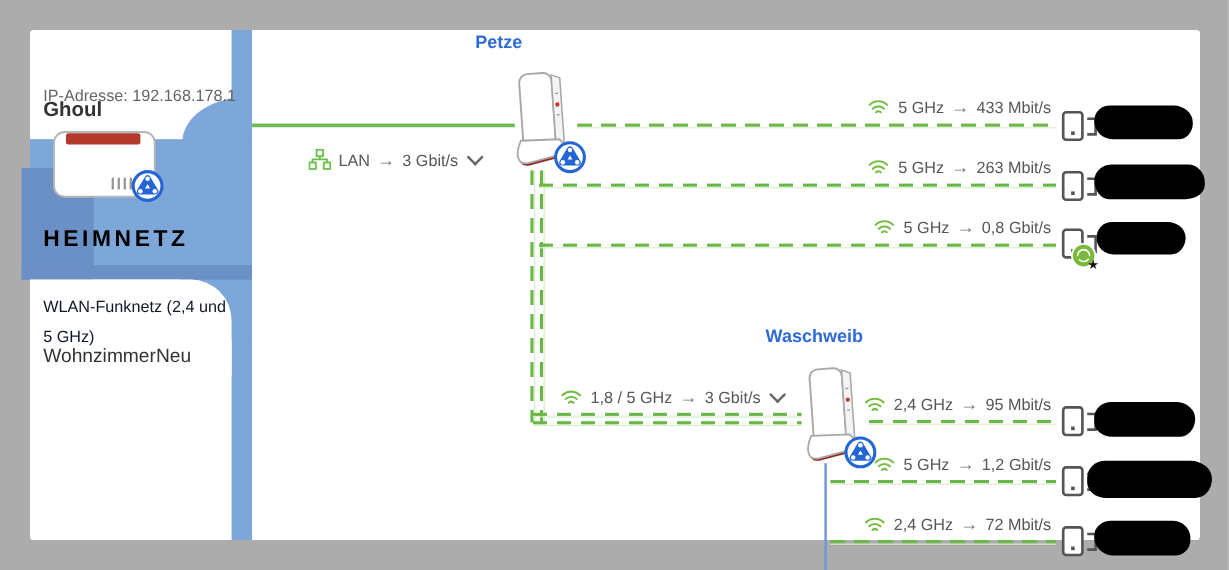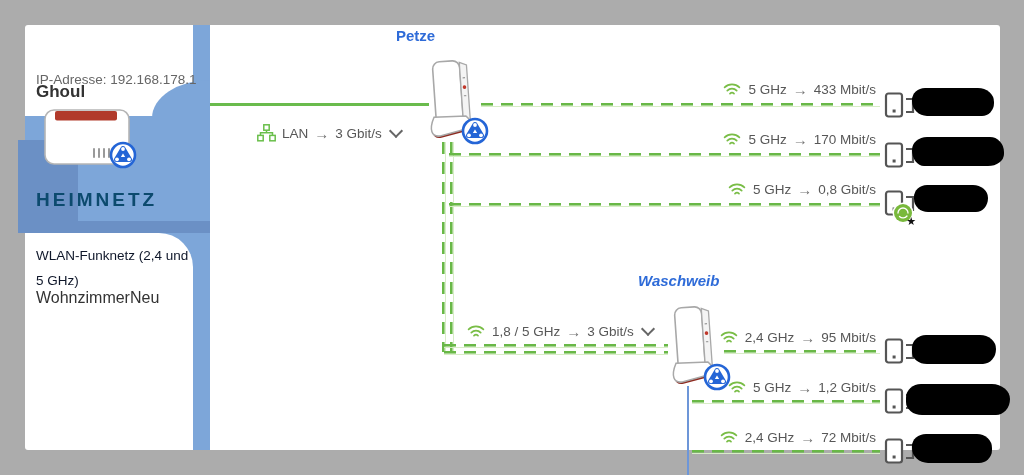--- a/index.html
+++ b/index.html
@@ -9,21 +9,21 @@
   .card{left:25px;top:25px;width:975px;height:425px;background:#fff;border-radius:3px;}
   .strip{left:193px;top:25px;width:17px;height:425px;background:#7da6d9;}
   .bulge{left:152px;top:80px;width:58px;height:38px;background:#7da6d9;border-top-left-radius:58px 38px;}
   .banner{left:25px;top:116px;width:185px;height:107px;background:#7da6d9;}
   .corner-underlay{left:150px;top:227px;width:60px;height:56px;background:#7da6d9;}
   .dark-block{left:18px;top:140px;width:60px;height:93px;background:#6b90c5;}
   .dark-band{left:18px;top:221px;width:192px;height:12px;background:#6b90c5;}
   .white-lower{left:25px;top:233px;width:168px;height:80px;background:#fff;border-top-right-radius:34px;}
   .router-name{left:36px;top:46px;font-size:17px;font-weight:700;color:#333;margin-top:36px;}
   .router-ip{left:36px;top:72px;font-size:13.5px;color:#666;}
-  .heimnetz{left:36px;top:189px;font-size:19px;font-weight:700;color:#0c4a6e;letter-spacing:3px;}
+  .heimnetz{left:36px;top:189px;font-size:19px;font-weight:700;color:#000000;letter-spacing:3px;}
   .wlan-label{left:36px;top:244px;width:158px;font-size:13.5px;color:#0f172a;line-height:1.85;}
   .wlan-name{left:36px;top:289px;font-size:16px;font-weight:400;color:#333;}
   .node-name{font-size:15px;font-weight:700;color:#2e6bd8;}
   .solid-line{left:210px;top:103px;width:219px;height:3px;background:#6abb4d;}
   .blue-line{left:687px;top:386px;width:2px;height:89px;background:#6d96d8;}
   .dash-h{height:4px;background-image:
       repeating-linear-gradient(90deg,#69b847 0 12px,rgba(0,0,0,0) 12px 20px),
       linear-gradient(#d8edc7,#d8edc7);
       background-size:100% 2.6px,100% 1.3px;
       background-position:0 0,0 2.6px;background-repeat:no-repeat;}
@@ -138,21 +138,21 @@
       <path d="M5.3 9.6 A 6.6 6.6 0 0 1 14.7 9.6"></path>
       <path d="M8.0 12.6 A 3.0 3.0 0 0 1 12.0 12.6"></path>
     </g>
   </svg>
   <span>1,8 / 5 GHz</span>
   <span class="arrow">→</span>
   <span>3 Gbit/s</span>
   <span class="chev"></span>
 </div>
 
-<div class="abs node-name" style="left:638px;top:272px;font-style:italic;">Waschweib</div>
+<div class="abs node-name" style="left:638px;top:272px;">Waschweib</div>
 
 <div class="abs" style="left:662px;top:304px;">
   <svg width="64" height="88" viewBox="0 0 64 88">
     <g transform="rotate(-4 32 44)">
       <path d="M14 60 C8 72 10 80 19 79 L45 74 C52 73 51 63 46 60 Z" fill="#8e2a20"></path>
       <rect x="15" y="3" width="27" height="70" rx="7" fill="#fff" stroke="#a8a8a8" stroke-width="1.6"></rect>
       <path d="M42 5 L49 8 L49 70 L42 72 Z" fill="#f4f4f4" stroke="#a8a8a8" stroke-width="1.3"></path>
       <circle cx="45.5" cy="30" r="1.8" fill="#c0392b"></circle>
       <rect x="44.3" y="20" width="2.4" height="1.2" fill="#9a9a9a"></rect>
       <rect x="44.3" y="38" width="2.4" height="1.2" fill="#9a9a9a"></rect>
@@ -197,21 +197,21 @@
 <div class="abs clabel right-lab" style="top:129px;">
   <svg width="20" height="16" viewBox="0 0 20 16">
     <g fill="none" stroke="#79bd46" stroke-width="1.7" stroke-linecap="round">
       <path d="M2.6 6.4 A 10.5 10.5 0 0 1 17.4 6.4"></path>
         <path d="M5.3 9.6 A 6.6 6.6 0 0 1 14.7 9.6"></path>
         <path d="M8.0 12.6 A 3.0 3.0 0 0 1 12.0 12.6"></path>
     </g>
   </svg>
   <span>5 GHz</span>
   <span class="arrow">→</span>
-  <span>170 Mbit/s</span>
+  <span>263 Mbit/s</span>
 </div>
 <div class="abs dash-h" style="left:449px;top:153px;width:431px;"></div>
 <div class="abs" style="left:884px;top:142px;">
   <svg width="34" height="30" viewBox="0 0 34 30">
     <path d="M22 7 h7 v13 h-7" fill="none" stroke="#555" stroke-width="2.2"></path>
     <rect x="2" y="1.5" width="16" height="23" rx="2.5" fill="#fff" stroke="#555" stroke-width="2.2"></rect>
     <rect x="8.6" y="17.5" width="3" height="3" fill="#555"></rect>
   </svg>
 </div>
 <div class="abs blob" style="left:912px;top:137px;width:92px;height:29px;border-radius:15px 14px 16px 12px/13px 15px 12px 16px;"></div>

